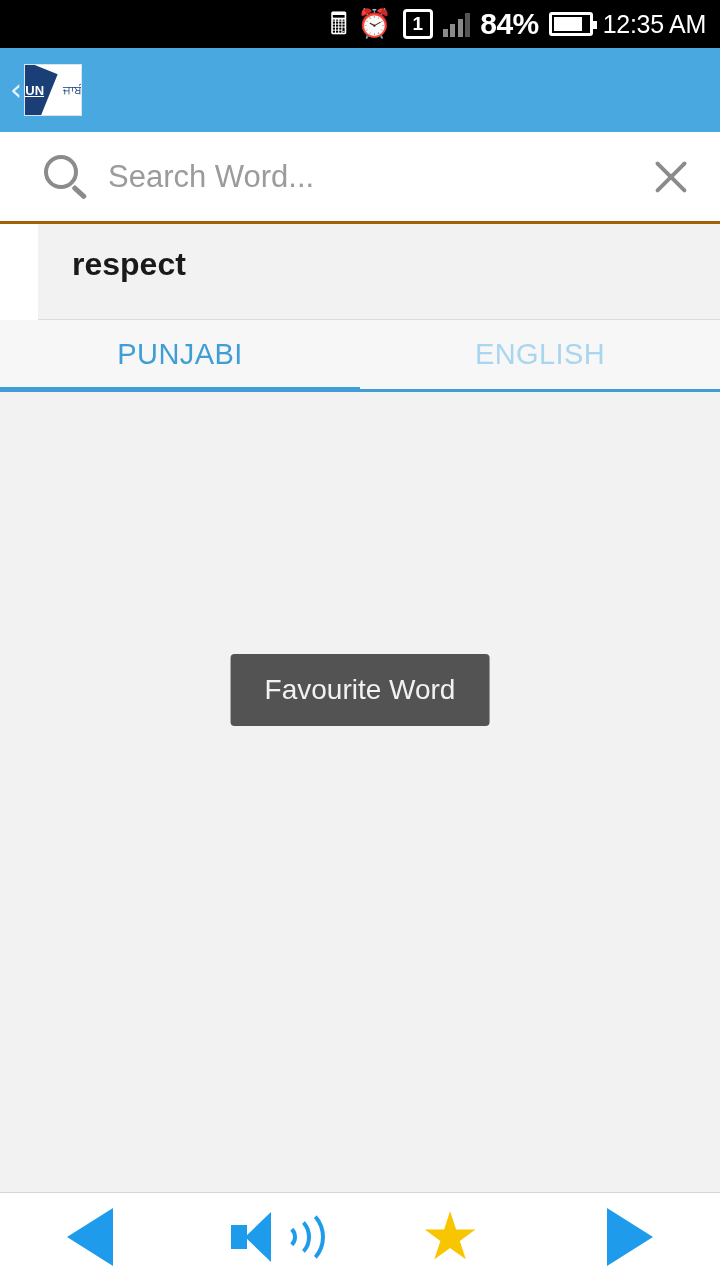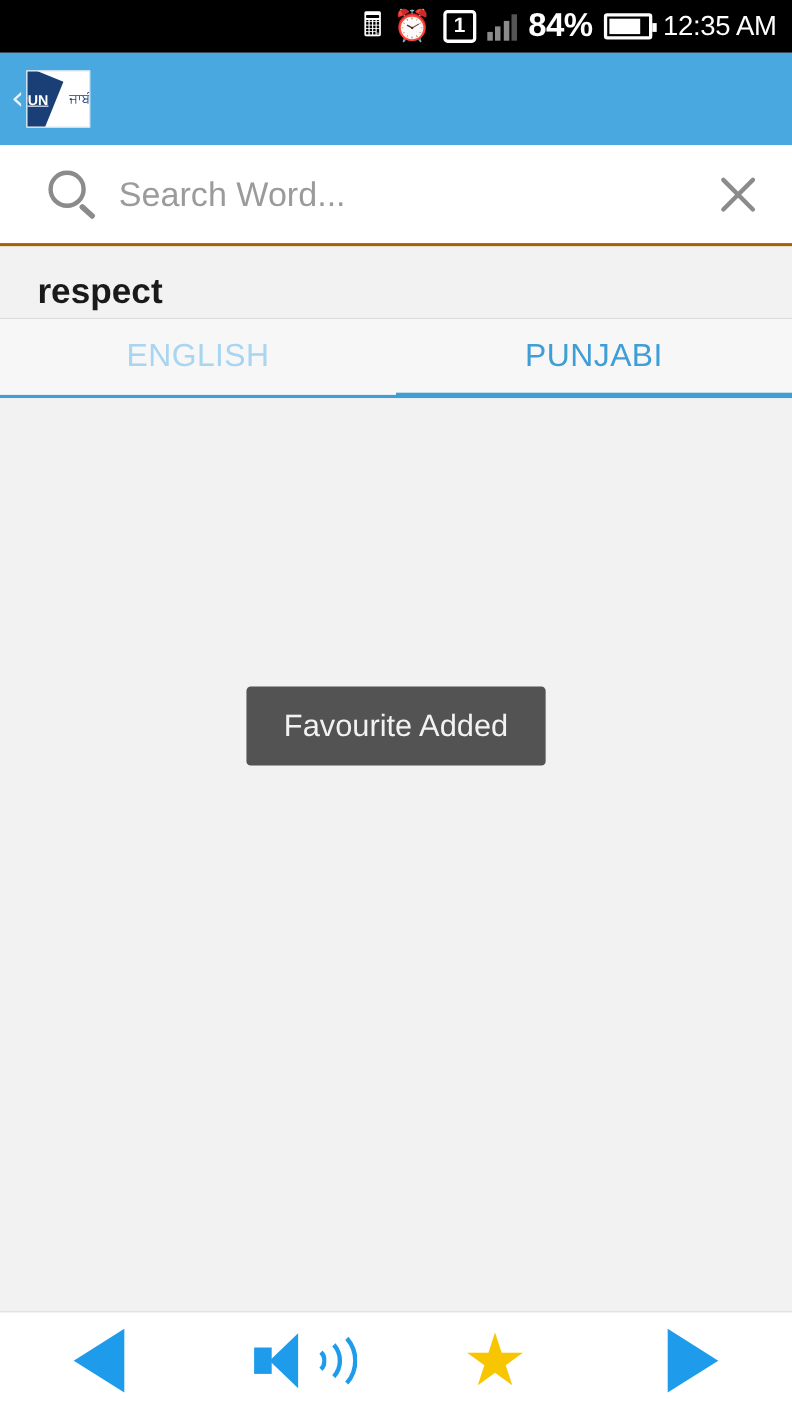--- a/index.html
+++ b/index.html
@@ -189,22 +189,23 @@
     background: #8b8b8b;
     border-radius: 2px;
   }
   .clear-icon i:nth-child(1) { transform: rotate(45deg); }
   .clear-icon i:nth-child(2) { transform: rotate(-45deg); }
 
   
   .word-header {
     background: #f2f2f2;
     border-bottom: 1px solid #dddddd;
-    padding: 22px 0 6px 34px;
+    padding: 22px 0 36px 34px;
     flex: 0 0 auto;
+    margin-left: 38px;
   }
   .word-header .word {
     font-size: 32px;
     font-weight: bold;
     color: #1a1a1a;
   }
 
   
   .tabs {
     background: #f7f7f7;
@@ -365,26 +366,26 @@
         <i></i>
         <i></i>
       </span>
   </div>
 
   <div class="word-header">
     <span class="word">respect</span>
   </div>
 
   <div class="tabs">
+    <div class="tab active">PUNJABI</div>
     <div class="tab inactive">ENGLISH</div>
-    <div class="tab active">PUNJABI</div>
   </div>
 
   <div class="content">
-    <div class="toast">Favourite Added</div>
+    <div class="toast">Favourite Word</div>
   </div>
 
   <div class="bottombar">
     <div class="bb-btn">
       <span class="tri-left"></span>
     </div>
     <div class="bb-btn">
       <span class="speaker">
         <span class="body"></span>
           <span class="cone"></span>

